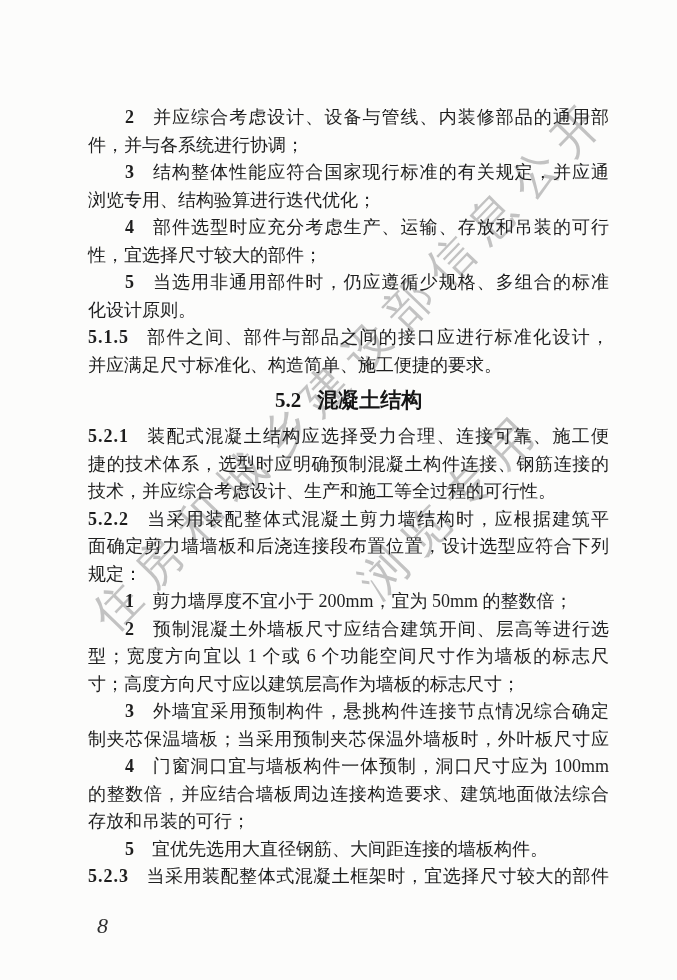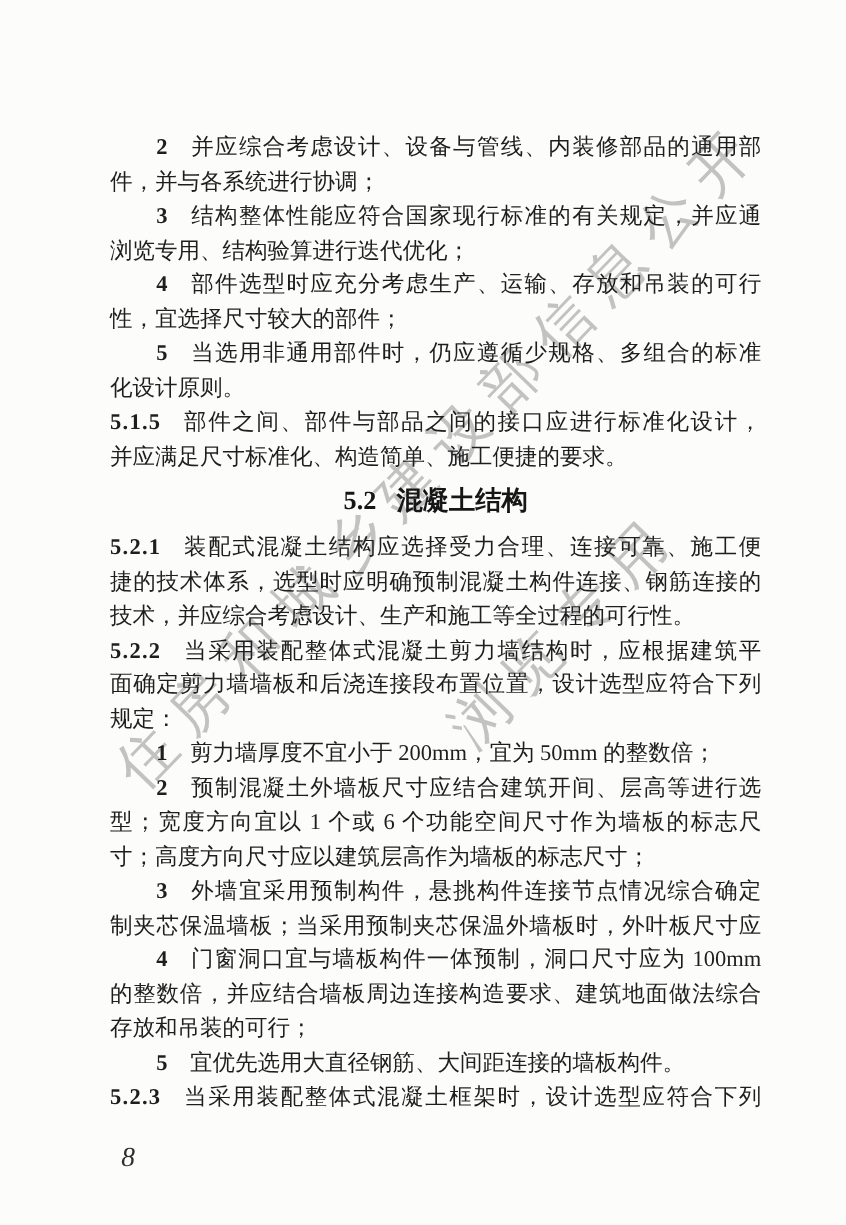--- a/index.html
+++ b/index.html
@@ -80,17 +80,17 @@
 
   <div class="ln fill ind"><b class="lbl">3</b><span>外墙宜采用预制构件，悬挑构件连接节点情况综合确定</span></div>
   <div class="ln fill"><span>制夹芯保温墙板；当采用预制夹芯保温外墙板时，外叶板尺寸应</span></div>
 
   <div class="ln fill ind"><b class="lbl">4</b><span>门窗洞口宜与墙板构件一体预制，洞口尺寸应为 100mm</span></div>
   <div class="ln fill"><span>的整数倍，并应结合墙板周边连接构造要求、建筑地面做法综合</span></div>
   <div class="ln"><span>存放和吊装的可行；</span></div>
 
   <div class="ln ind"><b class="lbl">5</b><span>宜优先选用大直径钢筋、大间距连接的墙板构件。</span></div>
 
-  <div class="ln fill"><b class="lbl">5.2.3</b><span>当采用装配整体式混凝土框架时，设计选型应符合下列</span></div>
+  <div class="ln fill"><b class="lbl">5.2.3</b><span>当采用装配整体式混凝土框架时，宜选择尺寸较大的部件</span></div>
 
 </div>
 
 <div class="pagenum">8</div>
 
 </body></html>

